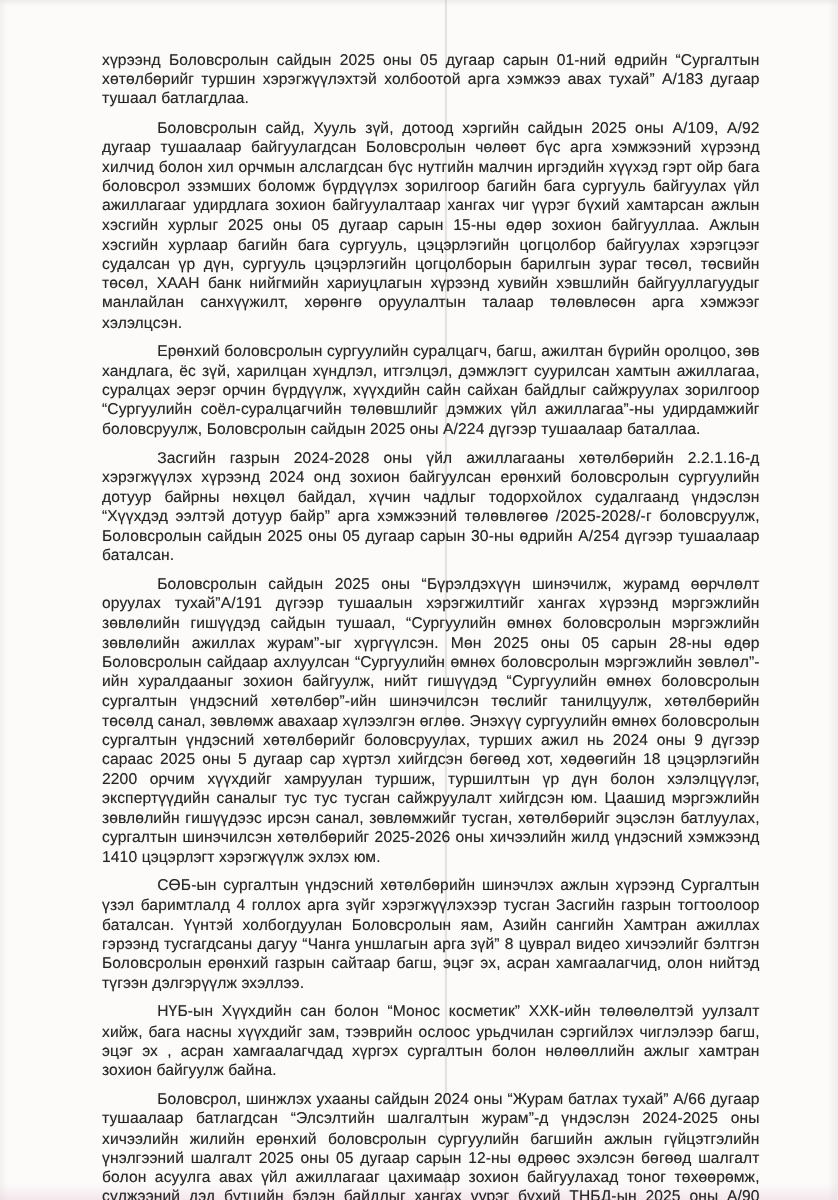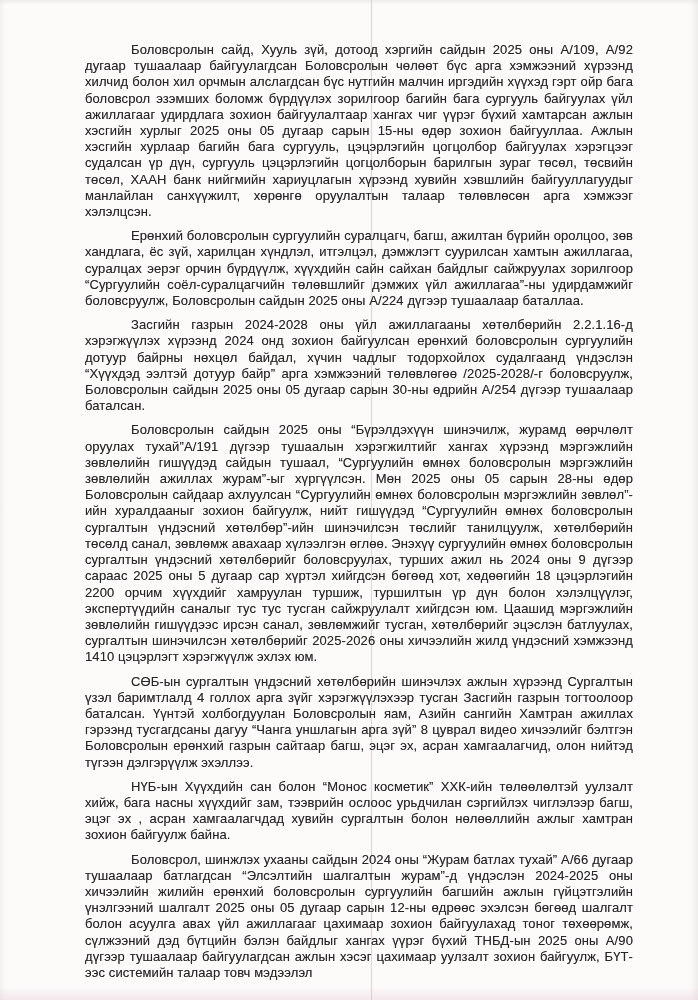--- a/index.html
+++ b/index.html
@@ -50,22 +50,23 @@
   .para.no-indent {
     text-indent: 0;
   }
 </style>
 </head>
 <body>
 
 <div class="page">
   <div class="fold-line"></div>
   <div class="content">
+    <p class="para no-indent">хүрээнд Боловсролын сайдын 2025 оны 05 дугаар сарын 01-ний өдрийн “Сургалтын хөтөлбөрийг туршин хэрэгжүүлэхтэй холбоотой арга хэмжээ авах тухай” А/183 дугаар тушаал батлагдлаа.</p>
     <p class="para">Боловсролын сайд, Хууль зүй, дотоод хэргийн сайдын 2025 оны А/109, А/92 дугаар тушаалаар байгуулагдсан Боловсролын чөлөөт бүс арга хэмжээний хүрээнд хилчид болон хил орчмын алслагдсан бүс нутгийн малчин иргэдийн хүүхэд гэрт ойр бага боловсрол эзэмших боломж бүрдүүлэх зорилгоор багийн бага сургууль байгуулах үйл ажиллагааг удирдлага зохион байгуулалтаар хангах чиг үүрэг бүхий хамтарсан ажлын хэсгийн хурлыг 2025 оны 05 дугаар сарын 15-ны өдөр зохион байгууллаа. Ажлын хэсгийн хурлаар багийн бага сургууль, цэцэрлэгийн цогцолбор байгуулах хэрэгцээг судалсан үр дүн, сургууль цэцэрлэгийн цогцолборын барилгын зураг төсөл, төсвийн төсөл, ХААН банк нийгмийн хариуцлагын хүрээнд хувийн хэвшлийн байгууллагуудыг манлайлан санхүүжилт, хөрөнгө оруулалтын талаар төлөвлөсөн арга хэмжээг хэлэлцсэн.</p>
     <p class="para">Ерөнхий боловсролын сургуулийн суралцагч, багш, ажилтан бүрийн оролцоо, зөв хандлага, ёс зүй, харилцан хүндлэл, итгэлцэл, дэмжлэгт суурилсан хамтын ажиллагаа, суралцах эерэг орчин бүрдүүлж, хүүхдийн сайн сайхан байдлыг сайжруулах зорилгоор “Сургуулийн соёл-суралцагчийн төлөвшлийг дэмжих үйл ажиллагаа”-ны удирдамжийг боловсруулж, Боловсролын сайдын 2025 оны А/224 дүгээр тушаалаар баталлаа.</p>
     <p class="para">Засгийн газрын 2024-2028 оны үйл ажиллагааны хөтөлбөрийн 2.2.1.16-д хэрэгжүүлэх хүрээнд 2024 онд зохион байгуулсан ерөнхий боловсролын сургуулийн дотуур байрны нөхцөл байдал, хүчин чадлыг тодорхойлох судалгаанд үндэслэн “Хүүхдэд ээлтэй дотуур байр” арга хэмжээний төлөвлөгөө /2025-2028/-г боловсруулж, Боловсролын сайдын 2025 оны 05 дугаар сарын 30-ны өдрийн А/254 дүгээр тушаалаар баталсан.</p>
     <p class="para">Боловсролын сайдын 2025 оны “Бүрэлдэхүүн шинэчилж, журамд өөрчлөлт оруулах тухай”А/191 дүгээр тушаалын хэрэгжилтийг хангах хүрээнд мэргэжлийн зөвлөлийн гишүүдэд сайдын тушаал, “Сургуулийн өмнөх боловсролын мэргэжлийн зөвлөлийн ажиллах журам”-ыг хүргүүлсэн. Мөн 2025 оны 05 сарын 28-ны өдөр Боловсролын сайдаар ахлуулсан “Сургуулийн өмнөх боловсролын мэргэжлийн зөвлөл”-ийн хуралдааныг зохион байгуулж, нийт гишүүдэд “Сургуулийн өмнөх боловсролын сургалтын үндэсний хөтөлбөр”-ийн шинэчилсэн төслийг танилцуулж, хөтөлбөрийн төсөлд санал, зөвлөмж авахаар хүлээлгэн өглөө. Энэхүү сургуулийн өмнөх боловсролын сургалтын үндэсний хөтөлбөрийг боловсруулах, турших ажил нь 2024 оны 9 дүгээр сараас 2025 оны 5 дугаар сар хүртэл хийгдсэн бөгөөд хот, хөдөөгийн 18 цэцэрлэгийн 2200 орчим хүүхдийг хамруулан туршиж, туршилтын үр дүн болон хэлэлцүүлэг, экспертүүдийн саналыг тус тус тусган сайжруулалт хийгдсэн юм. Цаашид мэргэжлийн зөвлөлийн гишүүдээс ирсэн санал, зөвлөмжийг тусган, хөтөлбөрийг эцэслэн батлуулах, сургалтын шинэчилсэн хөтөлбөрийг 2025-2026 оны хичээлийн жилд үндэсний хэмжээнд 1410 цэцэрлэгт хэрэгжүүлж эхлэх юм.</p>
     <p class="para">СӨБ-ын сургалтын үндэсний хөтөлбөрийн шинэчлэх ажлын хүрээнд Сургалтын үзэл баримтлалд 4 голлох арга зүйг хэрэгжүүлэхээр тусган Засгийн газрын тогтоолоор баталсан. Үүнтэй холбогдуулан Боловсролын яам, Азийн сангийн Хамтран ажиллах гэрээнд тусгагдсаны дагуу “Чанга уншлагын арга зүй” 8 цуврал видео хичээлийг бэлтгэн Боловсролын ерөнхий газрын сайтаар багш, эцэг эх, асран хамгаалагчид, олон нийтэд түгээн дэлгэрүүлж эхэллээ.</p>
-    <p class="para">НҮБ-ын Хүүхдийн сан болон “Монос косметик” ХХК-ийн төлөөлөлтэй уулзалт хийж, бага насны хүүхдийг зам, тээврийн ослоос урьдчилан сэргийлэх чиглэлээр багш, эцэг эх , асран хамгаалагчдад хувийн сургалтын болон нөлөөллийн ажлыг хамтран зохион байгуулж байна.</p>
+    <p class="para">НҮБ-ын Хүүхдийн сан болон “Монос косметик” ХХК-ийн төлөөлөлтэй уулзалт хийж, бага насны хүүхдийг зам, тээврийн ослоос урьдчилан сэргийлэх чиглэлээр багш, эцэг эх , асран хамгаалагчдад хүргэх сургалтын болон нөлөөллийн ажлыг хамтран зохион байгуулж байна.</p>
     <p class="para">Боловсрол, шинжлэх ухааны сайдын 2024 оны “Журам батлах тухай” А/66 дугаар тушаалаар батлагдсан “Элсэлтийн шалгалтын журам”-д үндэслэн 2024-2025 оны хичээлийн жилийн ерөнхий боловсролын сургуулийн багшийн ажлын гүйцэтгэлийн үнэлгээний шалгалт 2025 оны 05 дугаар сарын 12-ны өдрөөс эхэлсэн бөгөөд шалгалт болон асуулга авах үйл ажиллагааг цахимаар зохион байгуулахад тоног төхөөрөмж, сүлжээний дэд бүтцийн бэлэн байдлыг хангах үүрэг бүхий ТНБД-ын 2025 оны А/90 дүгээр тушаалаар байгуулагдсан ажлын хэсэг цахимаар уулзалт зохион байгуулж, БҮТ-ээс системийн талаар товч мэдээлэл</p>
 
   </div>
 </div>
 
 </body></html>

